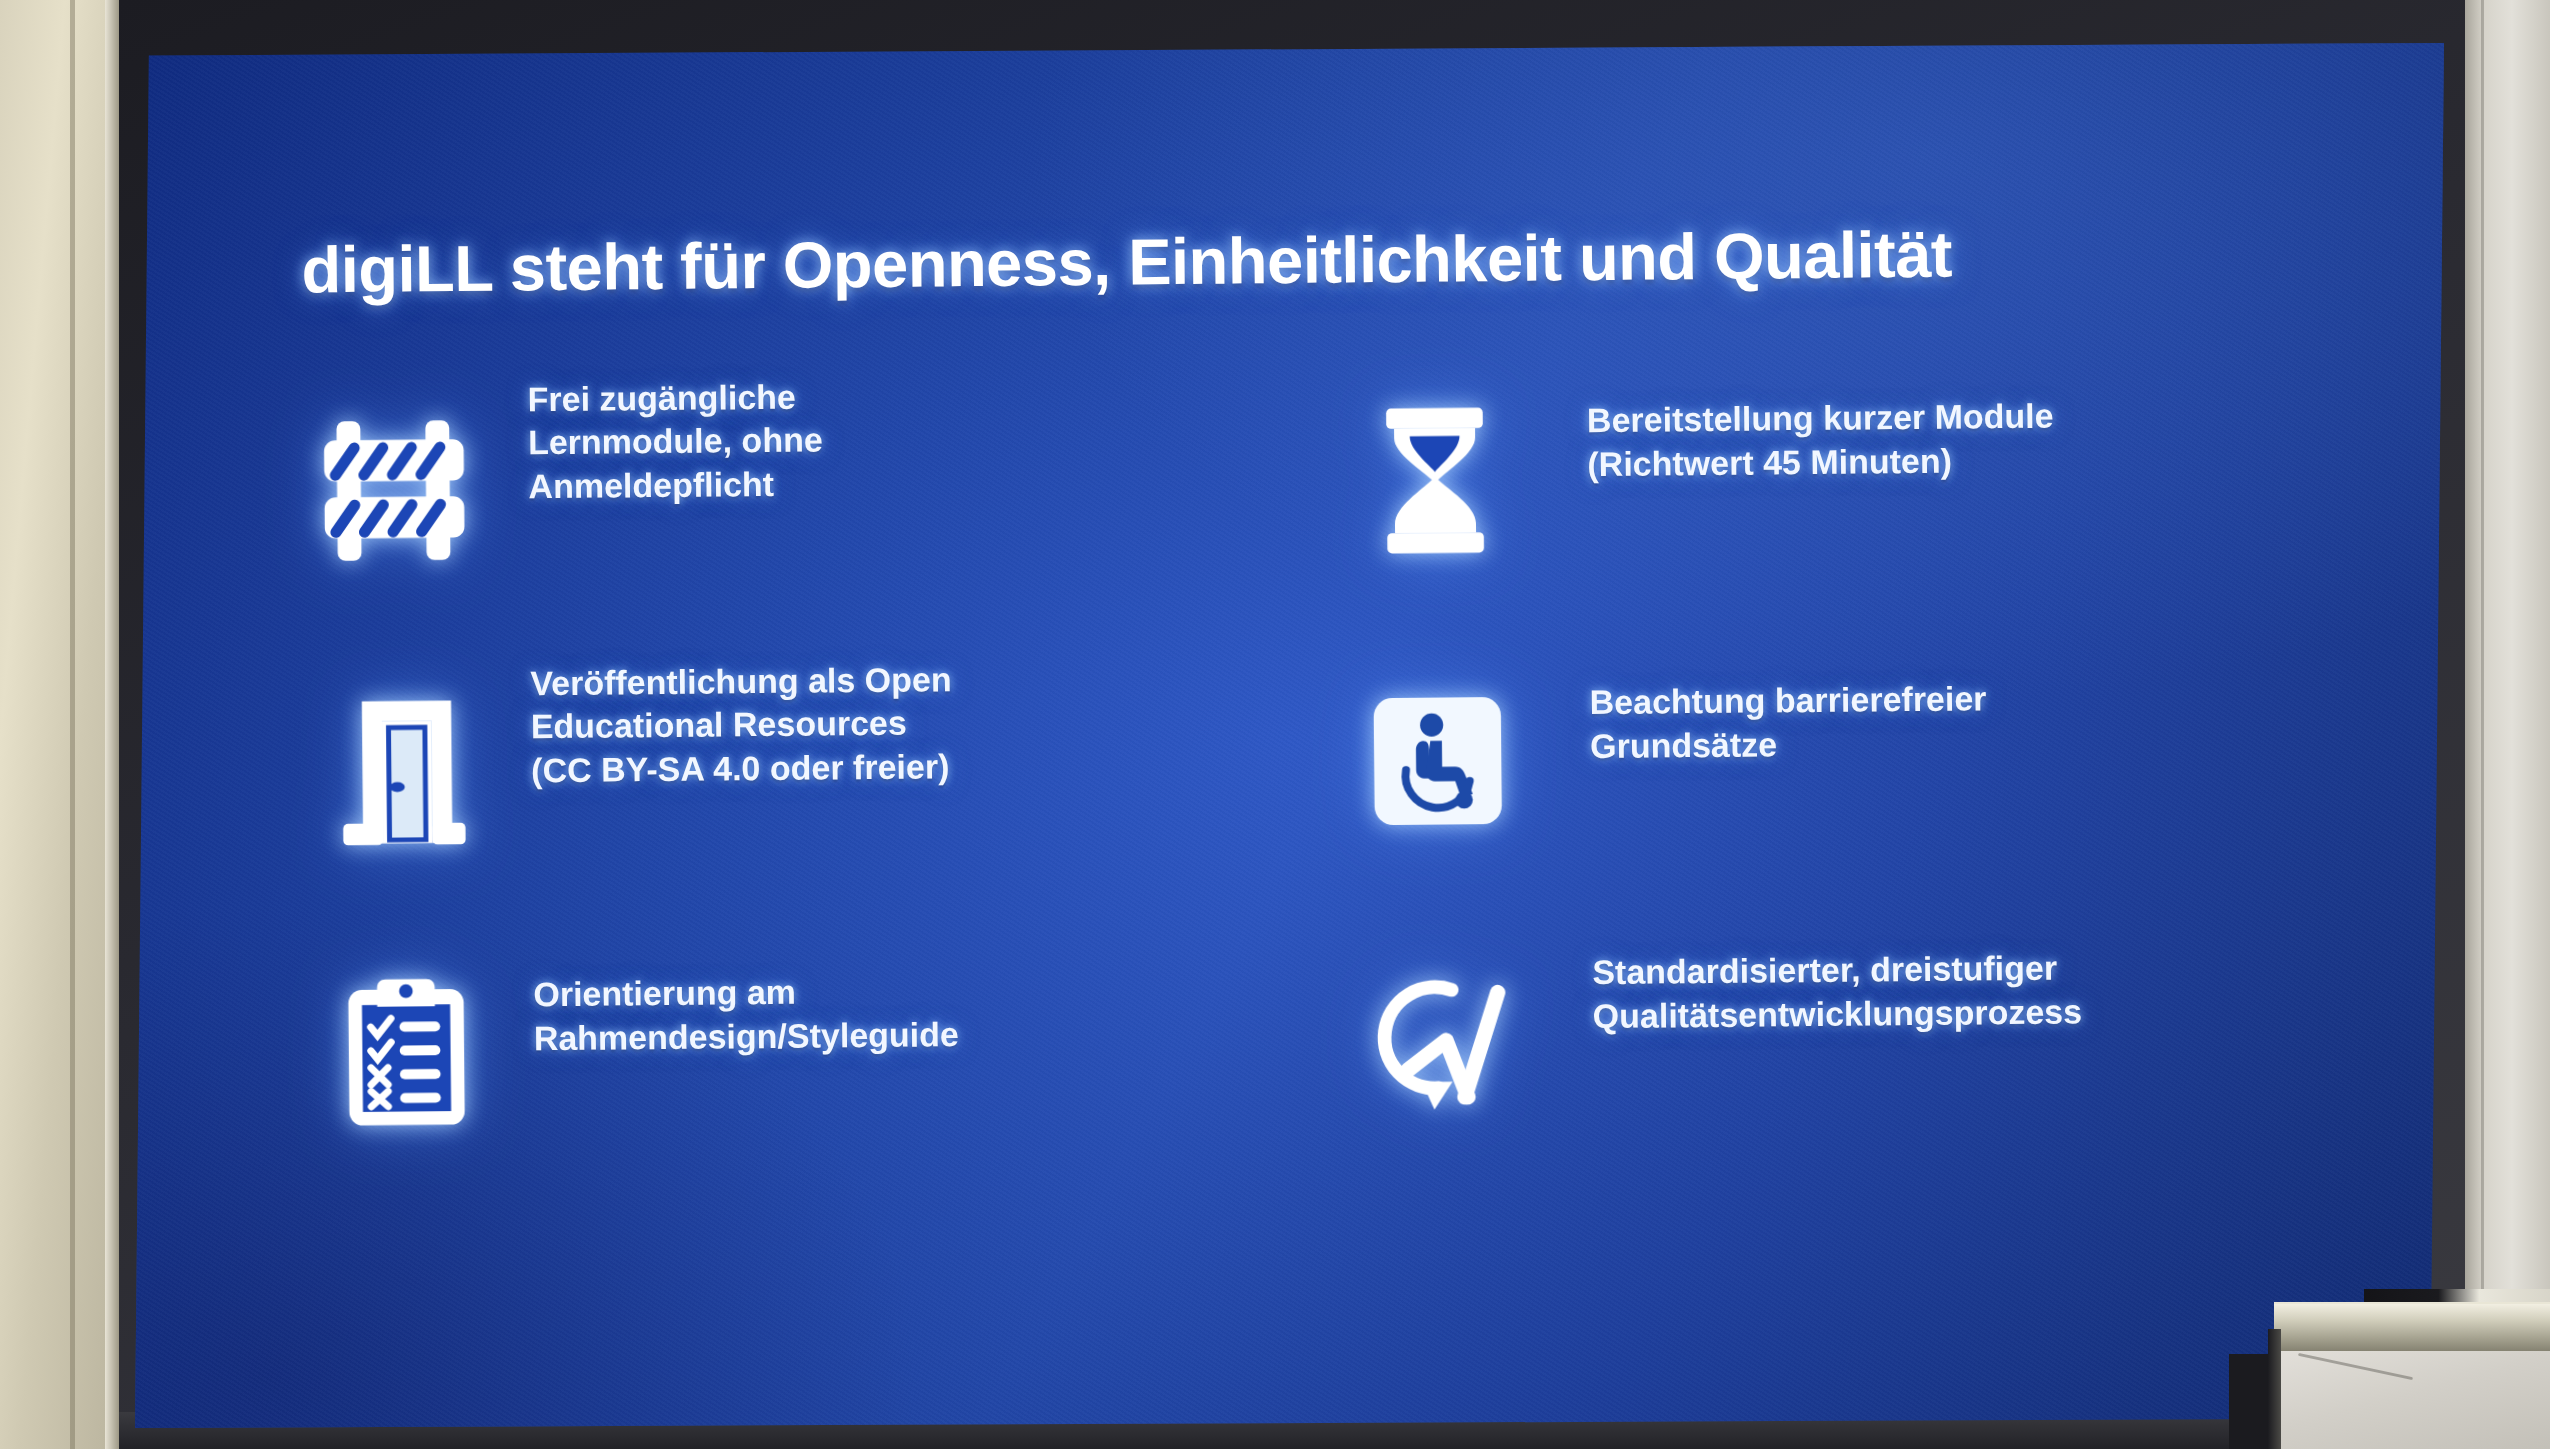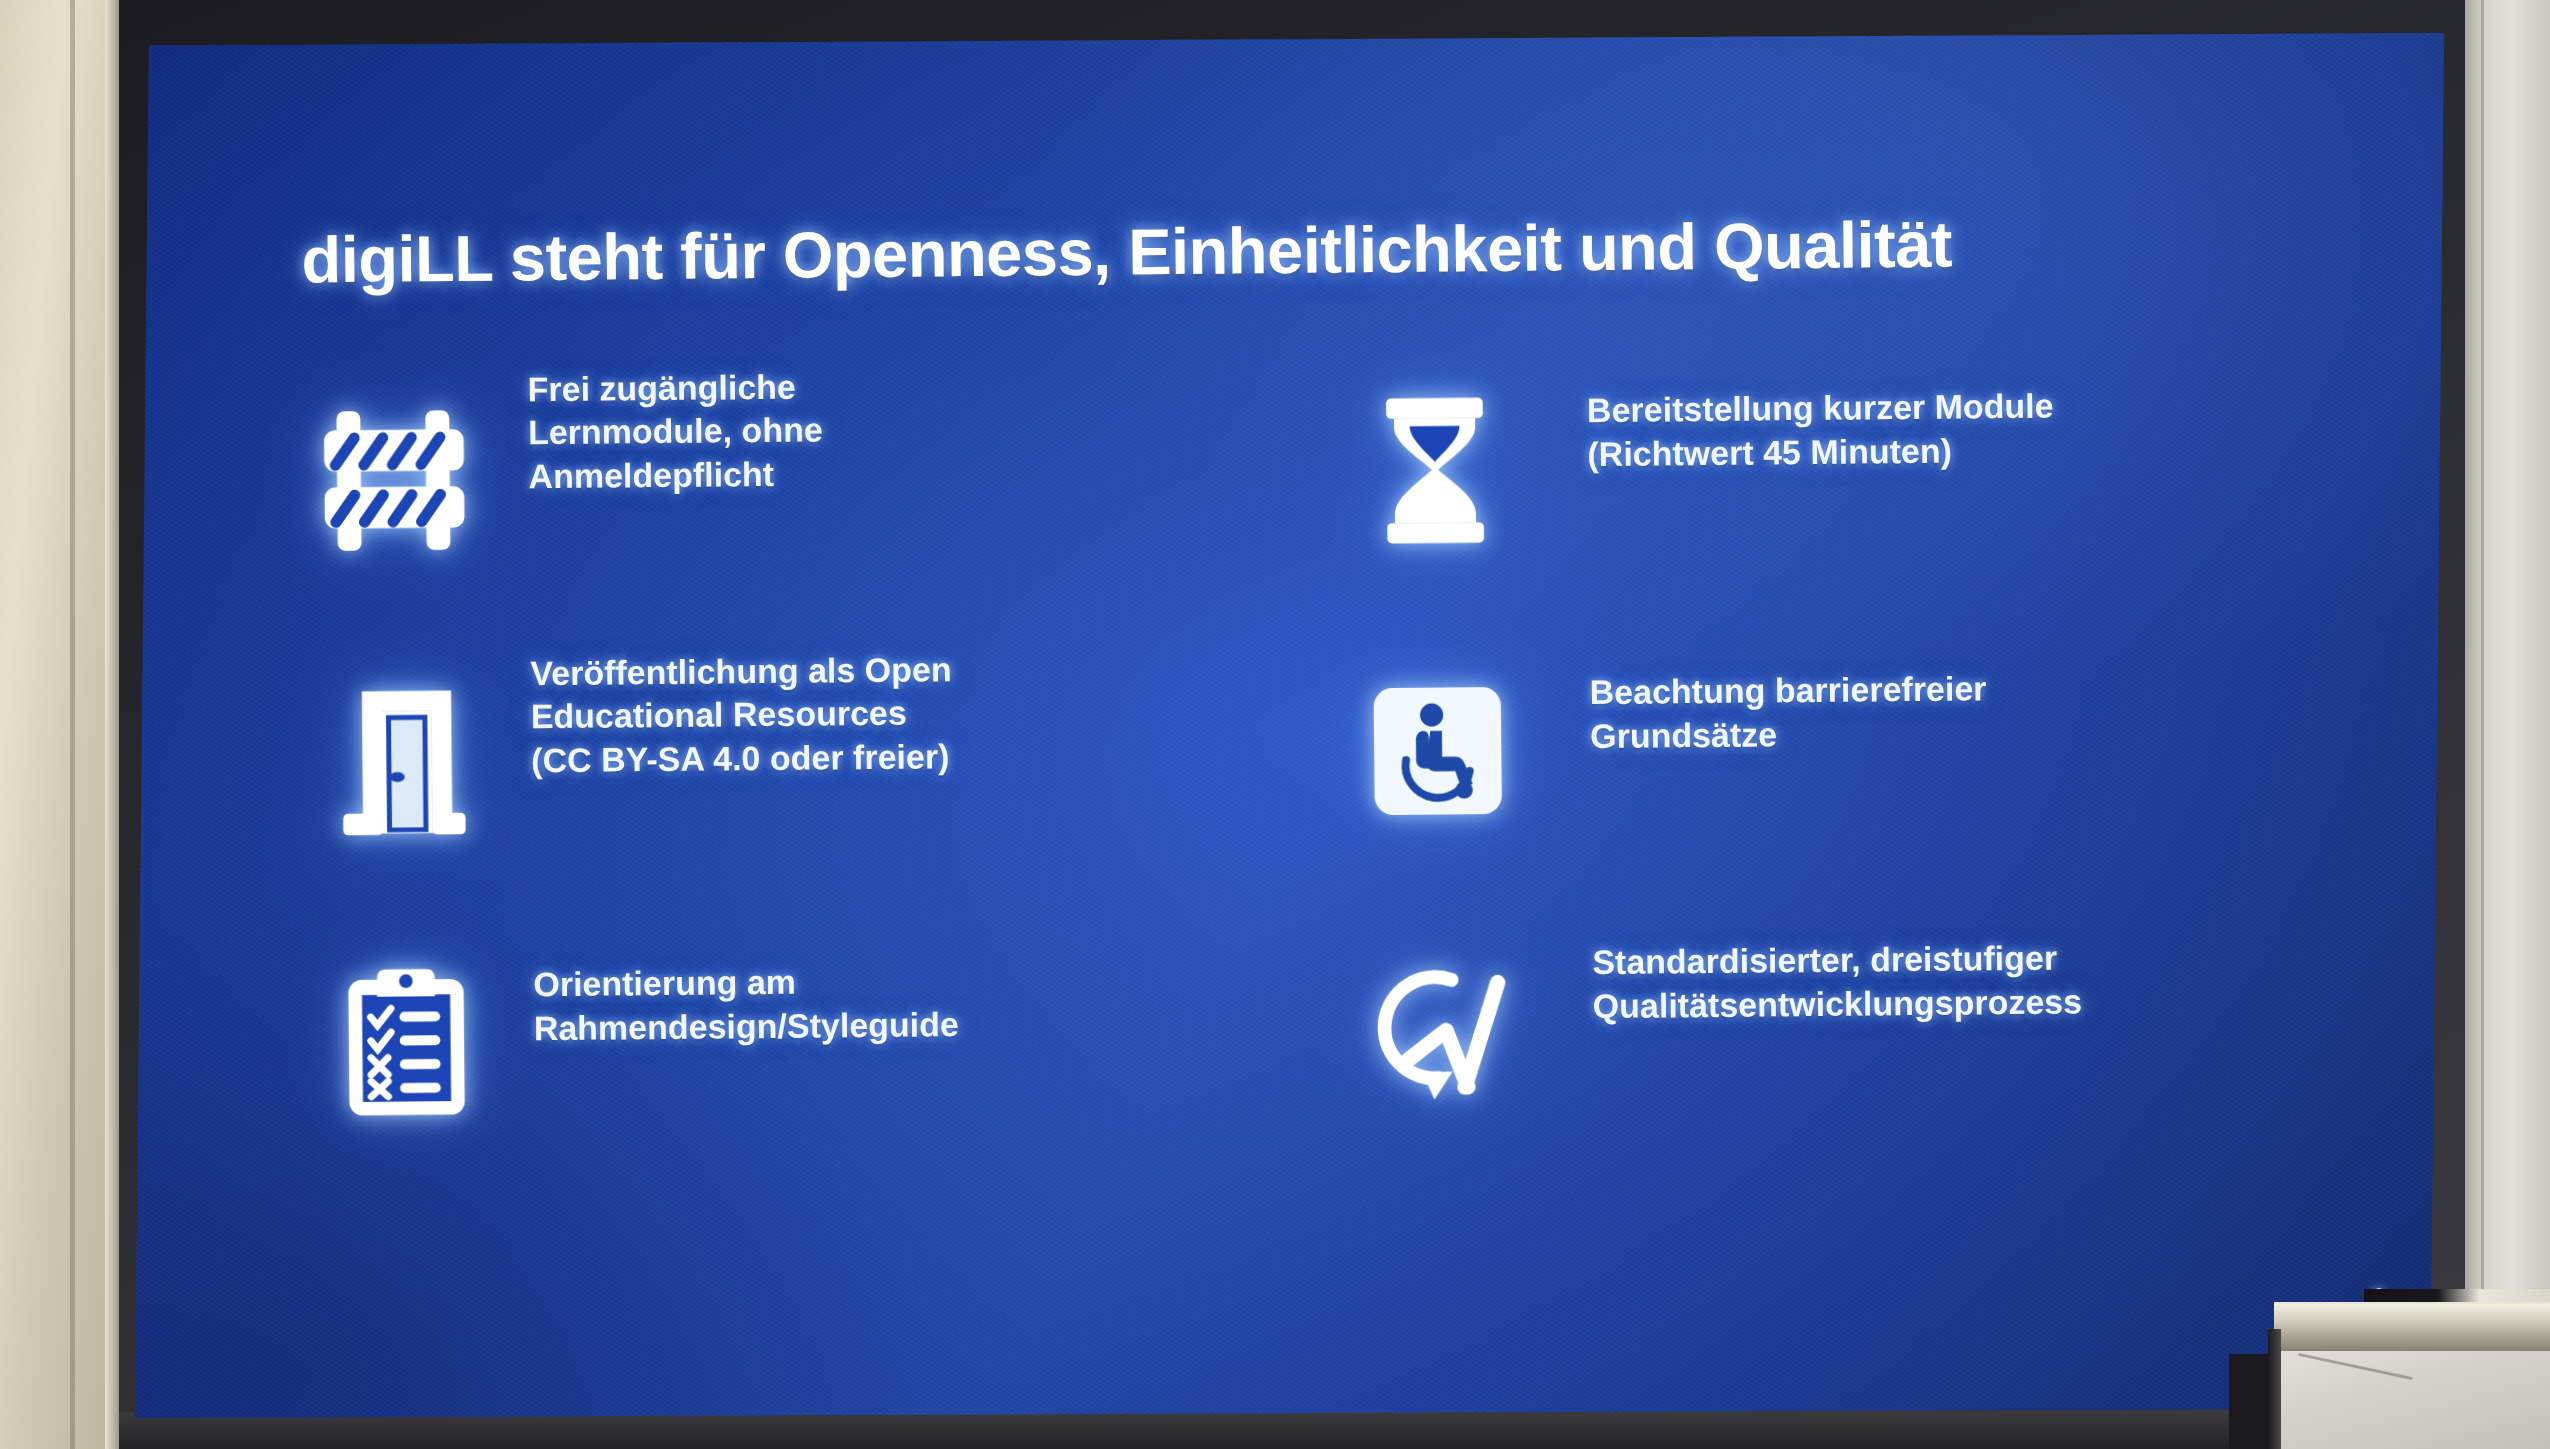--- a/index.html
+++ b/index.html
@@ -26,21 +26,21 @@
   .wall-right:after{ content:""; position:absolute; left:15.6px; top:0; width:3.9px; height:100%;
         background:rgba(110,108,100,.4); }
 
   
   .bezel{ position:absolute; left:119px; top:0; width:2346px; height:1449px;
         background:linear-gradient(160deg,#1c1c22 0%,#2a2a31 45%,#3a3a40 100%); }
   .bezel-bottom{ position:absolute; left:119px; top:1412px; width:2346px; height:37px;
         background:linear-gradient(180deg,#3a3a3f 0%,#222227 100%); }
 
   
-  #slide{ position:absolute; left:135px; top:33px; width:2309px; height:1385px;
+  #slide{ position:absolute; left:135px; top:43px; width:2309px; height:1385px;
         background:
           radial-gradient(ellipse 1463px 878px at 78% 8%, rgba(60,110,225,.55) 0%, rgba(60,110,225,0) 62%),
           radial-gradient(ellipse 1073px 780px at 6% 96%, rgba(20,40,130,.5) 0%, rgba(20,40,130,0) 60%),
           linear-gradient(118deg,#1437a4 0%,#1c46b6 30%,#2450c4 52%,#1e45b4 72%,#15358f 100%);
         clip-path: polygon(0.6% 0.9%, 100% 0%, 99.4% 99.3%, 0% 100%);
         overflow:hidden;
   }
   
   #slide:before{ content:""; position:absolute; inset:0;
         background:

